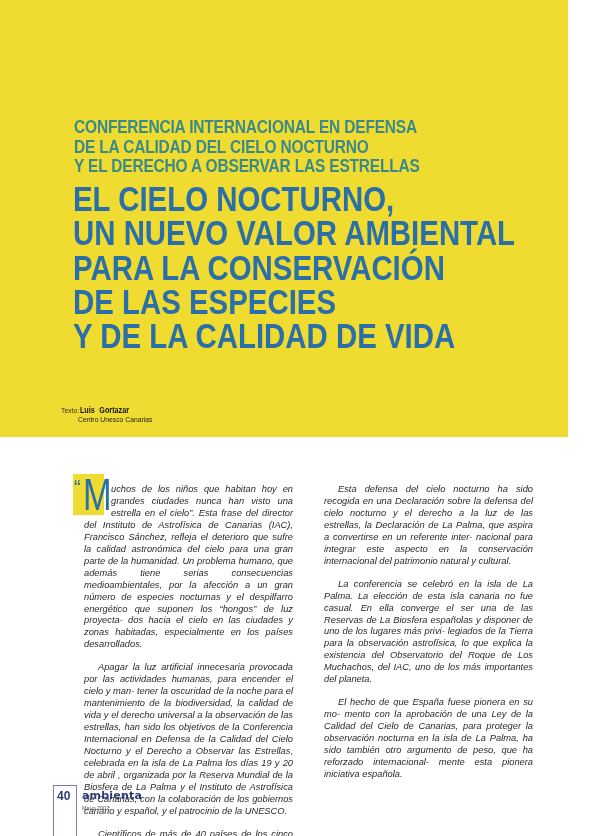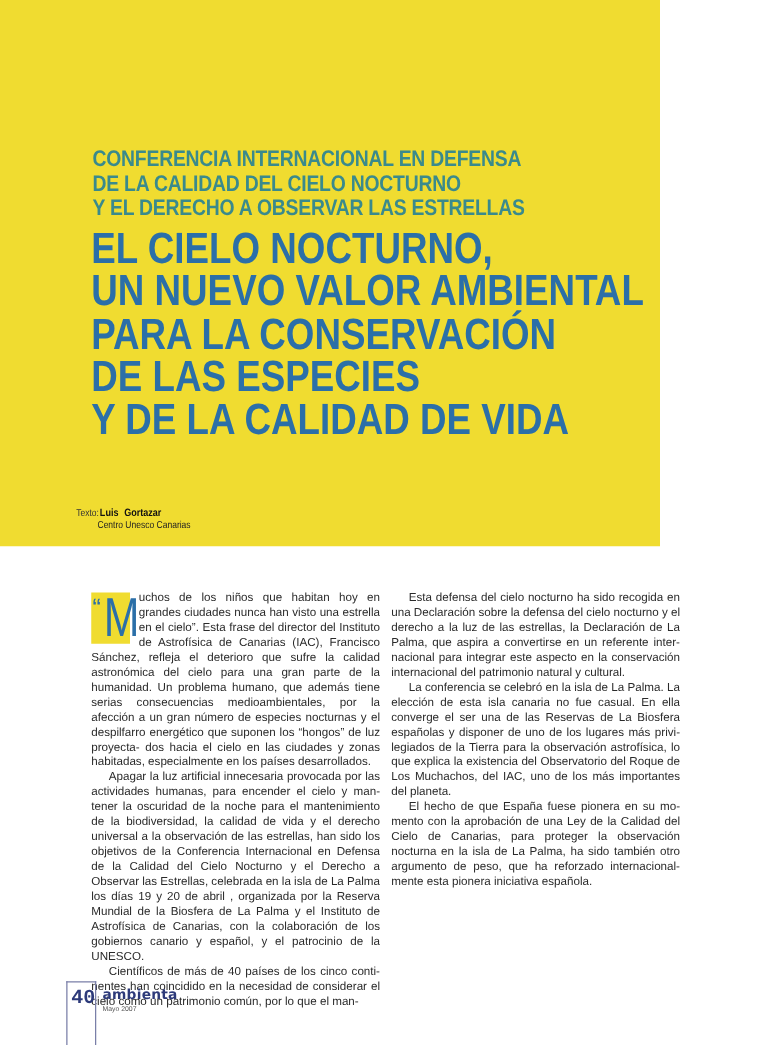--- a/index.html
+++ b/index.html
@@ -1,21 +1,21 @@
 <!DOCTYPE html>
 <html><head>
 <meta charset="utf-8">
 <style>
   html, body { margin: 0; padding: 0; }
   body {
     width: 609px; height: 836px; position: relative; overflow: hidden;
     background: #ffffff; font-family: "Liberation Sans", sans-serif;
   }
   .hero {
-    position: absolute; left: 0; top: 0; width: 528px; height: 437px;
+    position: absolute; left: 0; top: 0; width: 568px; height: 437px;
     background: #F0DC30;
   }
   .kicker {
     position: absolute; left: 74px; top: 118px; margin: 0;
     font-family: "Liberation Sans", sans-serif; font-weight: bold;
     font-size: 18px; line-height: 19.5px; color: #3A8A8C;
     letter-spacing: -0.2px; transform: scaleX(0.86); transform-origin: left top;
     white-space: nowrap;
   }
   .kicker div { white-space: nowrap; }
@@ -36,21 +36,21 @@
   .byline .author { font-weight: bold; color: #111; font-size: 8.5px; word-spacing: 3px; }
   .byline .org { padding-left: 20px; }
 
   .column {
     position: absolute; top: 473px; width: 231px;
     font-size: 9.3px; line-height: 11.95px; color: #2a2a2a;
     text-align: justify; hyphens: manual;
   }
   .col1 { left: 73px; }
   .col2 { left: 313px; }
-  .column p { margin: 0; text-indent: 14px; }
+  .column p { margin: 11px; text-indent: 14px; font-style: italic; }
   .column p.first { text-indent: 0; }
   .column p.cont { text-indent: 0; }
   .dropcap {
     float: left; width: 31px; height: 41px; margin: 1px 7px 0 0;
     background: #F0DC30; position: relative;
   }
   .dropcap .q {
     position: absolute; left: 1px; top: 3px; font-size: 20px; line-height: 20px;
     color: #2B6FA8; font-family: "Liberation Sans", sans-serif;
   }
@@ -58,22 +58,22 @@
     position: absolute; left: 10px; top: 1px; font-size: 44px; line-height: 40px;
     color: #2B6FA8; font-family: "Liberation Sans", sans-serif;
     transform: scaleX(0.78); transform-origin: left top;
   }
 
   .footer-box {
     position: absolute; left: 53px; top: 785px; width: 24px; height: 51px;
     border: 1px solid #7a7fa8; border-bottom: none; box-sizing: border-box;
   }
   .page-num {
-    position: absolute; left: 57px; top: 789px; font-size: 16px; font-weight: bold;
-    color: #2d3a7a; font-family: Liberation Mono, monospace;
+    position: absolute; left: 57px; top: 789px; font-size: 12px; font-weight: bold;
+    color: #2d3a7a; font-family: Liberation Sans, sans-serif;
   }
   .mag-name {
     position: absolute; left: 82px; top: 789px; font-size: 11px; font-weight: bold;
     color: #2d3a7a; font-family: "DejaVu Sans", sans-serif; letter-spacing: 0.2px;
   }
   .mag-date {
     position: absolute; left: 82px; top: 805px; font-size: 5.5px; color: #555;
   }
 </style>
 </head>

